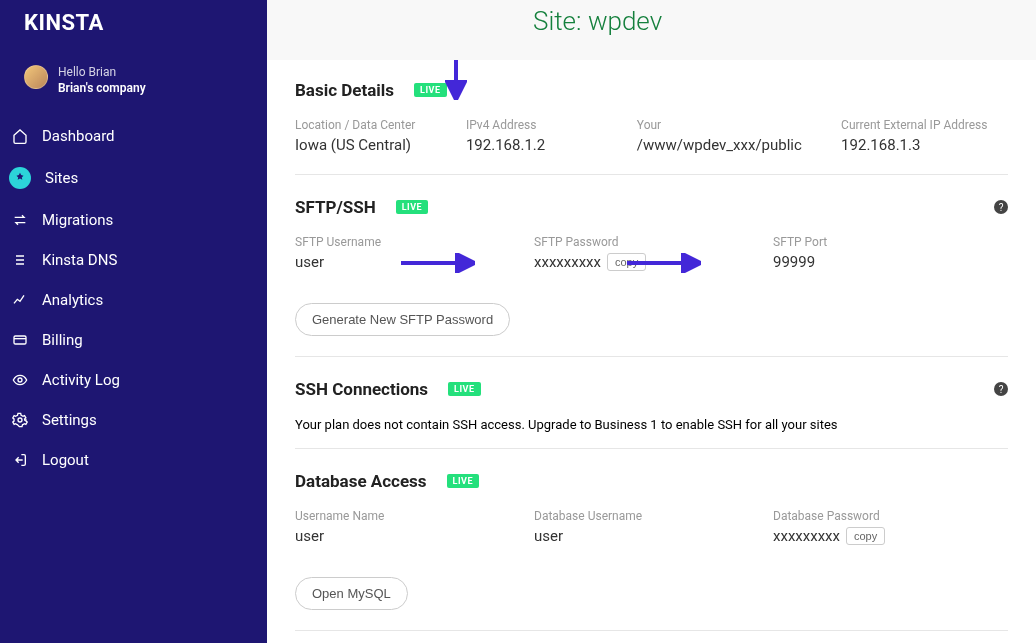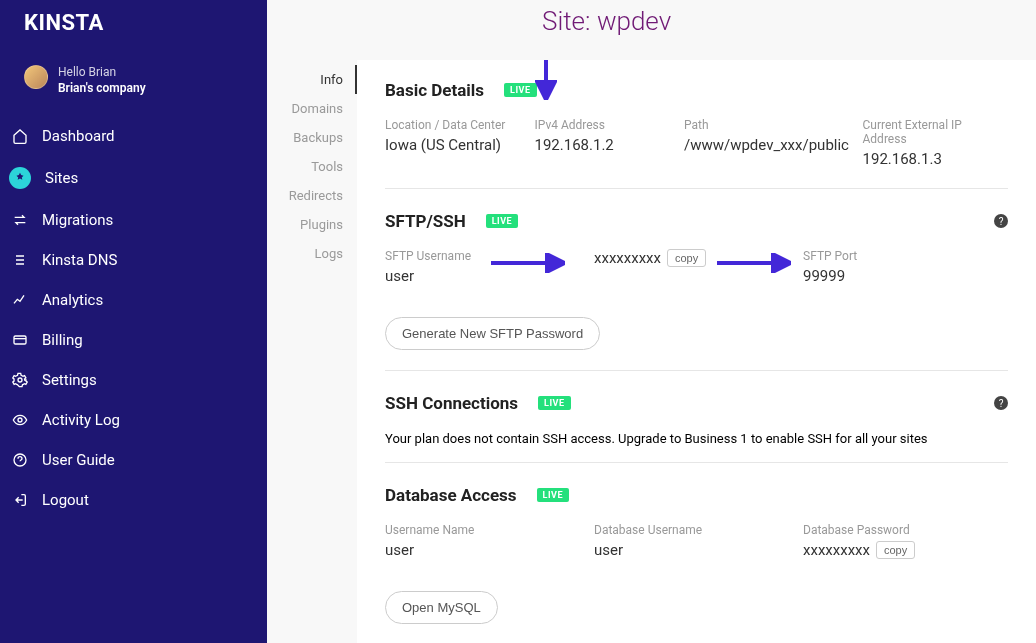--- a/index.html
+++ b/index.html
@@ -16,21 +16,21 @@
     .user-company { font-weight: 600; }
     
     .nav { display: flex; flex-direction: column; }
     .nav-item { display: flex; align-items: center; gap: 14px; padding: 11px 20px 11px 12px; font-size: 15px; cursor: pointer; }
     .nav-icon { width: 16px; height: 16px; display: flex; align-items: center; justify-content: center; flex-shrink: 0; }
     .nav-item.active .nav-icon-circle { width: 22px; height: 22px; border-radius: 50%; background: #2cd4d9; display: flex; align-items: center; justify-content: center; margin-left:-3px;}
     .nav-item.active .nav-icon-circle svg { color: #1e1672; }
     
     
     .main { flex: 1; display: flex; background: #f8f8f8; overflow: hidden; }
-    .subheader { position: absolute; left: 275px; top: 6px; font-size: 26px; font-weight: 300; color: #701a75; }
+    .subheader { position: absolute; left: 266px; top: 6px; font-size: 26px; font-weight: 300; color: #15803d; }
     
     .tabs { width: 90px; padding-top: 65px; }
     .tab { text-align: right; padding: 7px 12px 7px 0; font-size: 13px; color: #9a9a9a; cursor: pointer; border-right: 2px solid transparent; }
     .tab.active { color: #333; border-right: 2px solid #333; }
     
     .content { flex: 1; background: #fff; margin-top: 60px; padding: 20px 28px 20px 28px; overflow-y: auto; position: relative; }
     
     .section { border-bottom: 1px solid #e6e6e6; padding-bottom: 20px; margin-bottom: 22px; }
     .section:last-child { border-bottom: none; }
     .sec-head { display: flex; align-items: center; gap: 20px; margin-bottom: 18px; position: relative; }
@@ -112,88 +112,70 @@
             <svg width="16" height="16" viewBox="0 0 24 24" fill="none" stroke="currentColor" stroke-width="2">
               <rect x="3" y="6" width="18" height="12" rx="2"></rect>
               <line x1="3" y1="10" x2="21" y2="10"></line>
             </svg>
           </span>
           <span>Billing</span>
         </div>
         <div class="nav-item">
           <span class="nav-icon">
             <svg width="16" height="16" viewBox="0 0 24 24" fill="none" stroke="currentColor" stroke-width="2">
+              <path d="M2 12s3.5-7 10-7 10 7 10 7-3.5 7-10 7-10-7-10-7z"></path>
+              <circle cx="12" cy="12" r="3"></circle>
+            </svg>
+          </span>
+          <span>Activity Log</span>
+        </div>
+        <div class="nav-item">
+          <span class="nav-icon">
+            <svg width="16" height="16" viewBox="0 0 24 24" fill="none" stroke="currentColor" stroke-width="2">
               <circle cx="12" cy="12" r="3"></circle>
               <path d="M19 12a7 7 0 00-.2-1.6l2-1.5-2-3.4-2.3 1a7 7 0 00-2.8-1.6L13 2h-4l-.7 2.9a7 7 0 00-2.8 1.6l-2.3-1-2 3.4 2 1.5A7 7 0 003 12c0 .5.1 1.1.2 1.6l-2 1.5 2 3.4 2.3-1a7 7 0 002.8 1.6L11 22h4l.7-2.9a7 7 0 002.8-1.6l2.3 1 2-3.4-2-1.5c.1-.5.2-1.1.2-1.6z"></path>
             </svg>
           </span>
           <span>Settings</span>
-        </div>
-        <div class="nav-item">
-          <span class="nav-icon">
-            <svg width="16" height="16" viewBox="0 0 24 24" fill="none" stroke="currentColor" stroke-width="2">
-              <path d="M2 12s3.5-7 10-7 10 7 10 7-3.5 7-10 7-10-7-10-7z"></path>
-              <circle cx="12" cy="12" r="3"></circle>
-            </svg>
-          </span>
-          <span>Activity Log</span>
-        </div>
-        <div class="nav-item">
-          <span class="nav-icon">
-            <svg width="16" height="16" viewBox="0 0 24 24" fill="none" stroke="currentColor" stroke-width="2">
-              <circle cx="12" cy="12" r="9"></circle>
-              <path d="M9 10a3 3 0 116 0c0 2-3 2-3 4M12 18v0"></path>
-            </svg>
-          </span>
-          <span>User Guide</span>
         </div>
         <div class="nav-item">
           <span class="nav-icon">
             <svg width="16" height="16" viewBox="0 0 24 24" fill="none" stroke="currentColor" stroke-width="2">
               <path d="M14 4h4a2 2 0 012 2v12a2 2 0 01-2 2h-4M10 16l-4-4 4-4M6 12h10"></path>
             </svg>
           </span>
           <span>Logout</span>
         </div>
       </nav>
   </aside>
 
   <div class="wrapper">
     <div class="subheader">
       <span>Site:</span> <span>wpdev</span>
     </div>
     <div class="main">
-      <div class="tabs">
-          <div class="tab active">Info</div>
-          <div class="tab">Domains</div>
-          <div class="tab">Backups</div>
-          <div class="tab">Tools</div>
-          <div class="tab">Redirects</div>
-          <div class="tab">Plugins</div>
-          <div class="tab">Logs</div>
-        </div>
 
       <div class="content">
 
         <div class="section">
           <div class="sec-head">
             <span class="sec-title">Basic Details</span>
             <span class="live-badge">LIVE</span>
           </div>
           <div class="grid">
             <div class="field">
               <div class="field-lbl">Location / Data Center</div>
               <div class="field-val">Iowa (US Central)</div>
             </div>
             <div class="field">
               <div class="field-lbl">IPv4 Address</div>
               <div class="field-val">192.168.1.2</div>
             </div>
             <div class="field" style="flex:1.2">
-              <div class="field-lbl">Path</div>
+              <div class="field-lbl">Your</div>
               <div class="field-val">/www/wpdev_xxx/public</div>
             </div>
             <div class="field">
               <div class="field-lbl">Current External IP Address</div>
               <div class="field-val">192.168.1.3</div>
             </div>
           </div>
         </div>
 
         <div class="section">
@@ -201,20 +183,21 @@
             <span class="sec-title">SFTP/SSH</span>
             <span class="live-badge">LIVE</span>
             <span class="help-icon">?</span>
           </div>
           <div class="grid">
             <div class="field">
               <div class="field-lbl">SFTP Username</div>
               <div class="field-val">user</div>
             </div>
             <div class="field">
+              <div class="field-lbl">SFTP Password</div>
               <div class="field-val">
                 <span>xxxxxxxxx</span>
                 <button class="copy-btn">copy</button>
               </div>
             </div>
             <div class="field">
               <div class="field-lbl">SFTP Port</div>
               <div class="field-val">99999</div>
             </div>
           </div>

